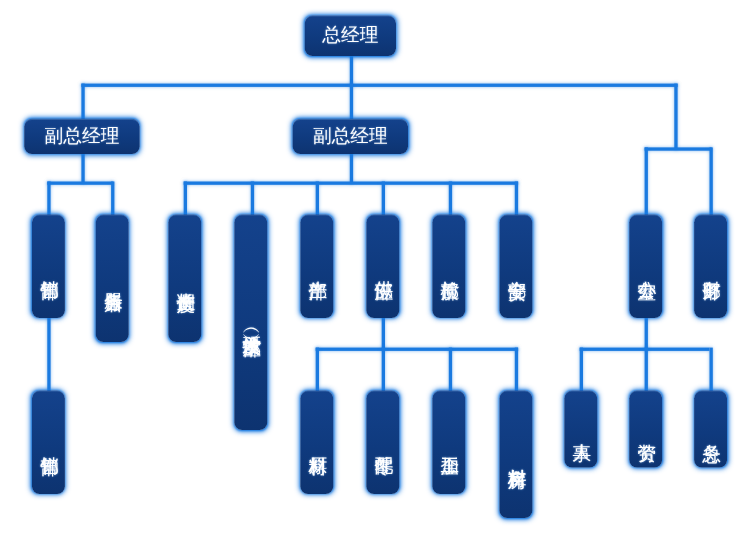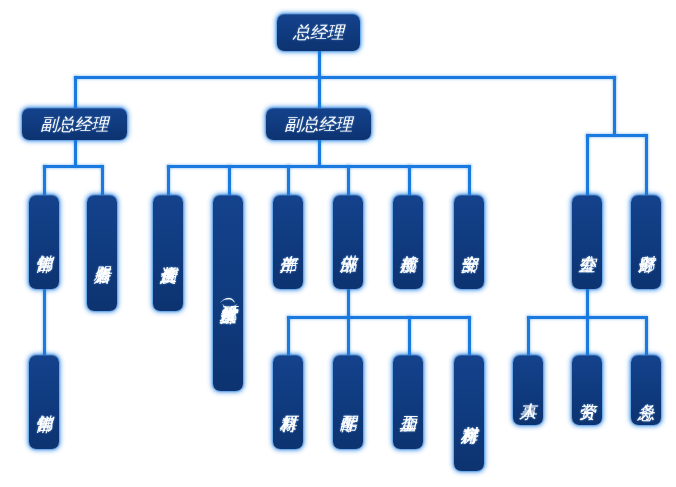--- a/index.html
+++ b/index.html
@@ -36,21 +36,21 @@
     color:#ffffff;
     display:flex;
     align-items:center;
     justify-content:center;
     text-align:center;
     line-height:1.06;
     letter-spacing:0px;
     text-shadow:0 0 2px rgba(160,205,250,.65);
     z-index:5;
   }
-  .node .lbl{display:block;font-style:italic;}
+  .node .lbl{display:block;}
   
   .node.horiz{font-size:17px;padding:0 6px;}
   
   .node.vert{
     font-size:17px;
     writing-mode:vertical-rl;
     text-orientation:upright;
     padding:5px 0;
   }
   .node.vert .lbl{

